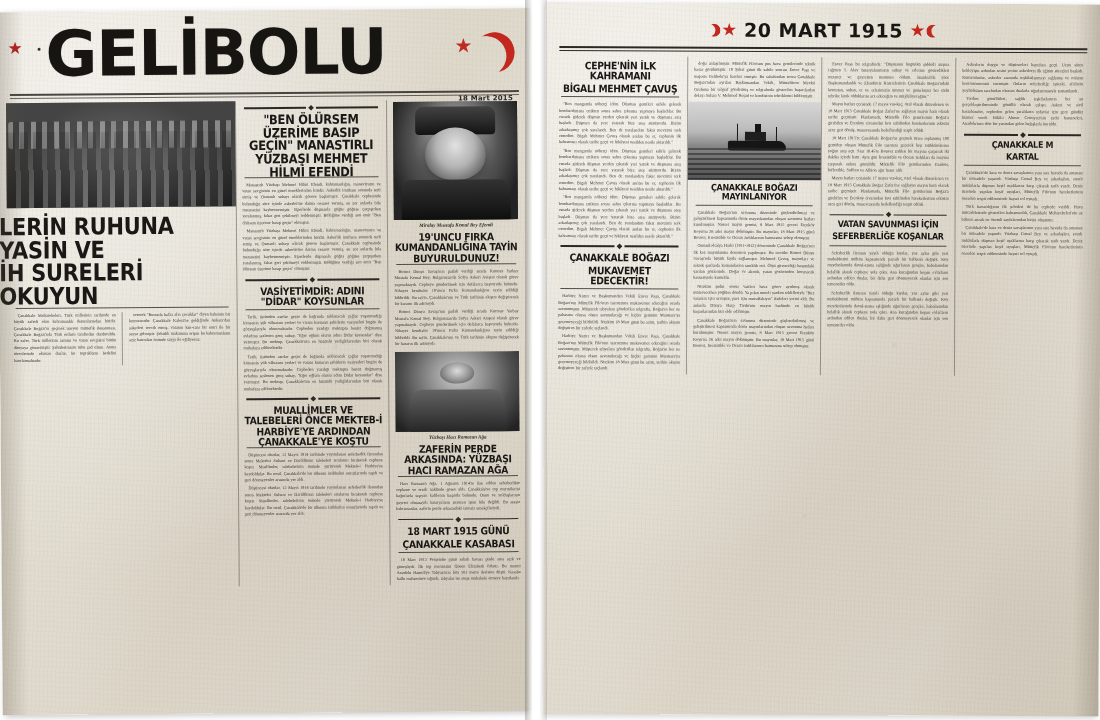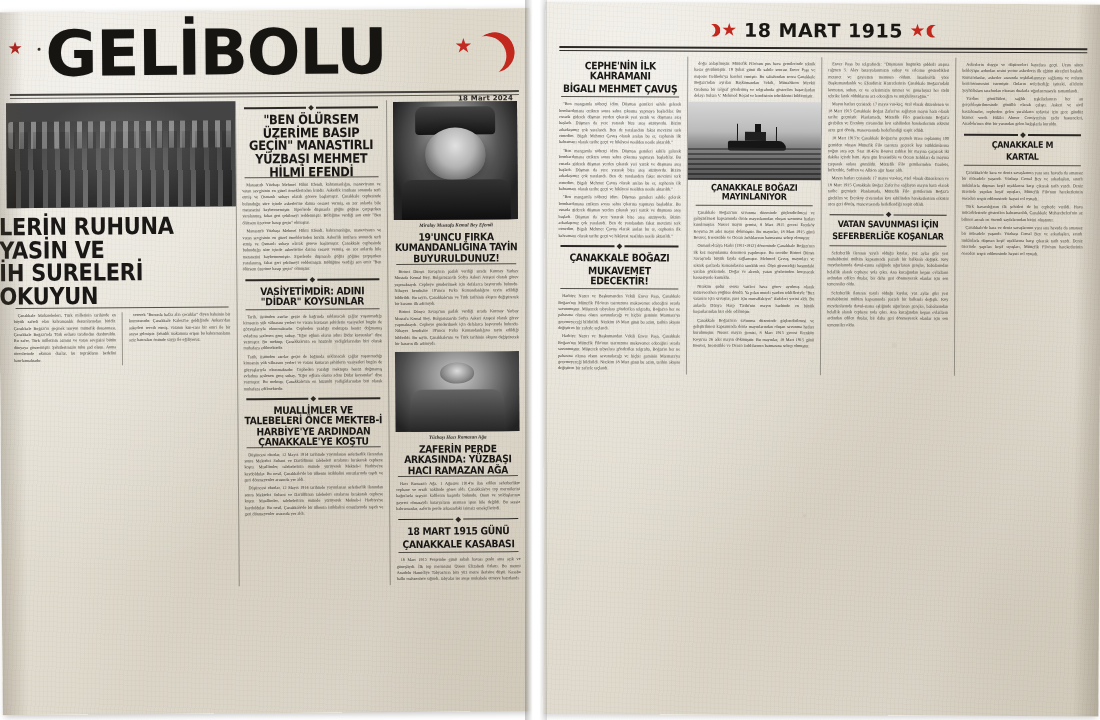--- a/index.html
+++ b/index.html
@@ -169,21 +169,21 @@
     <div class="inner">
 
       <div class="masthead">
         <span class="star-left">★</span>
         <span class="dot-left"></span>
         <h1 class="mast-title">GELİBOLU</h1>
         <div class="mast-emblem">
           <span class="mast-star">★</span>
           <span class="crescent"></span>
         </div>
-        <div class="mast-date">18 Mart 2024</div>
+        <div class="mast-date">18 Mart 2015</div>
       </div>
       <div class="mast-rule"></div>
       <div class="mast-rule thin"></div>
 
       <div class="cols" style="margin-top:4px;">
 
         <div class="col colpad" style="width:234px;">
           <div class="photo ph-group" style="height:105px;margin:0 -6px 0 -6px;">
             <div class="heads"></div>
             <div class="figs"></div>
@@ -285,21 +285,21 @@
 
   <div class="page page-right">
     <div class="edge-fade r"></div>
     <div class="inner">
 
       <div class="rp-head">
         <span class="orn">
           <span class="cr"></span>
           <span>★</span>
         </span>
-        <span class="rp-date">18 MART 1915</span>
+        <span class="rp-date">20 MART 1915</span>
         <span class="orn">
           <span>★</span>
           <span class="cr r"></span>
         </span>
       </div>
       <div class="rp-rule"></div>
       <div class="rp-rule thin"></div>
 
       <div class="cols" style="margin-top:5px;">
 

